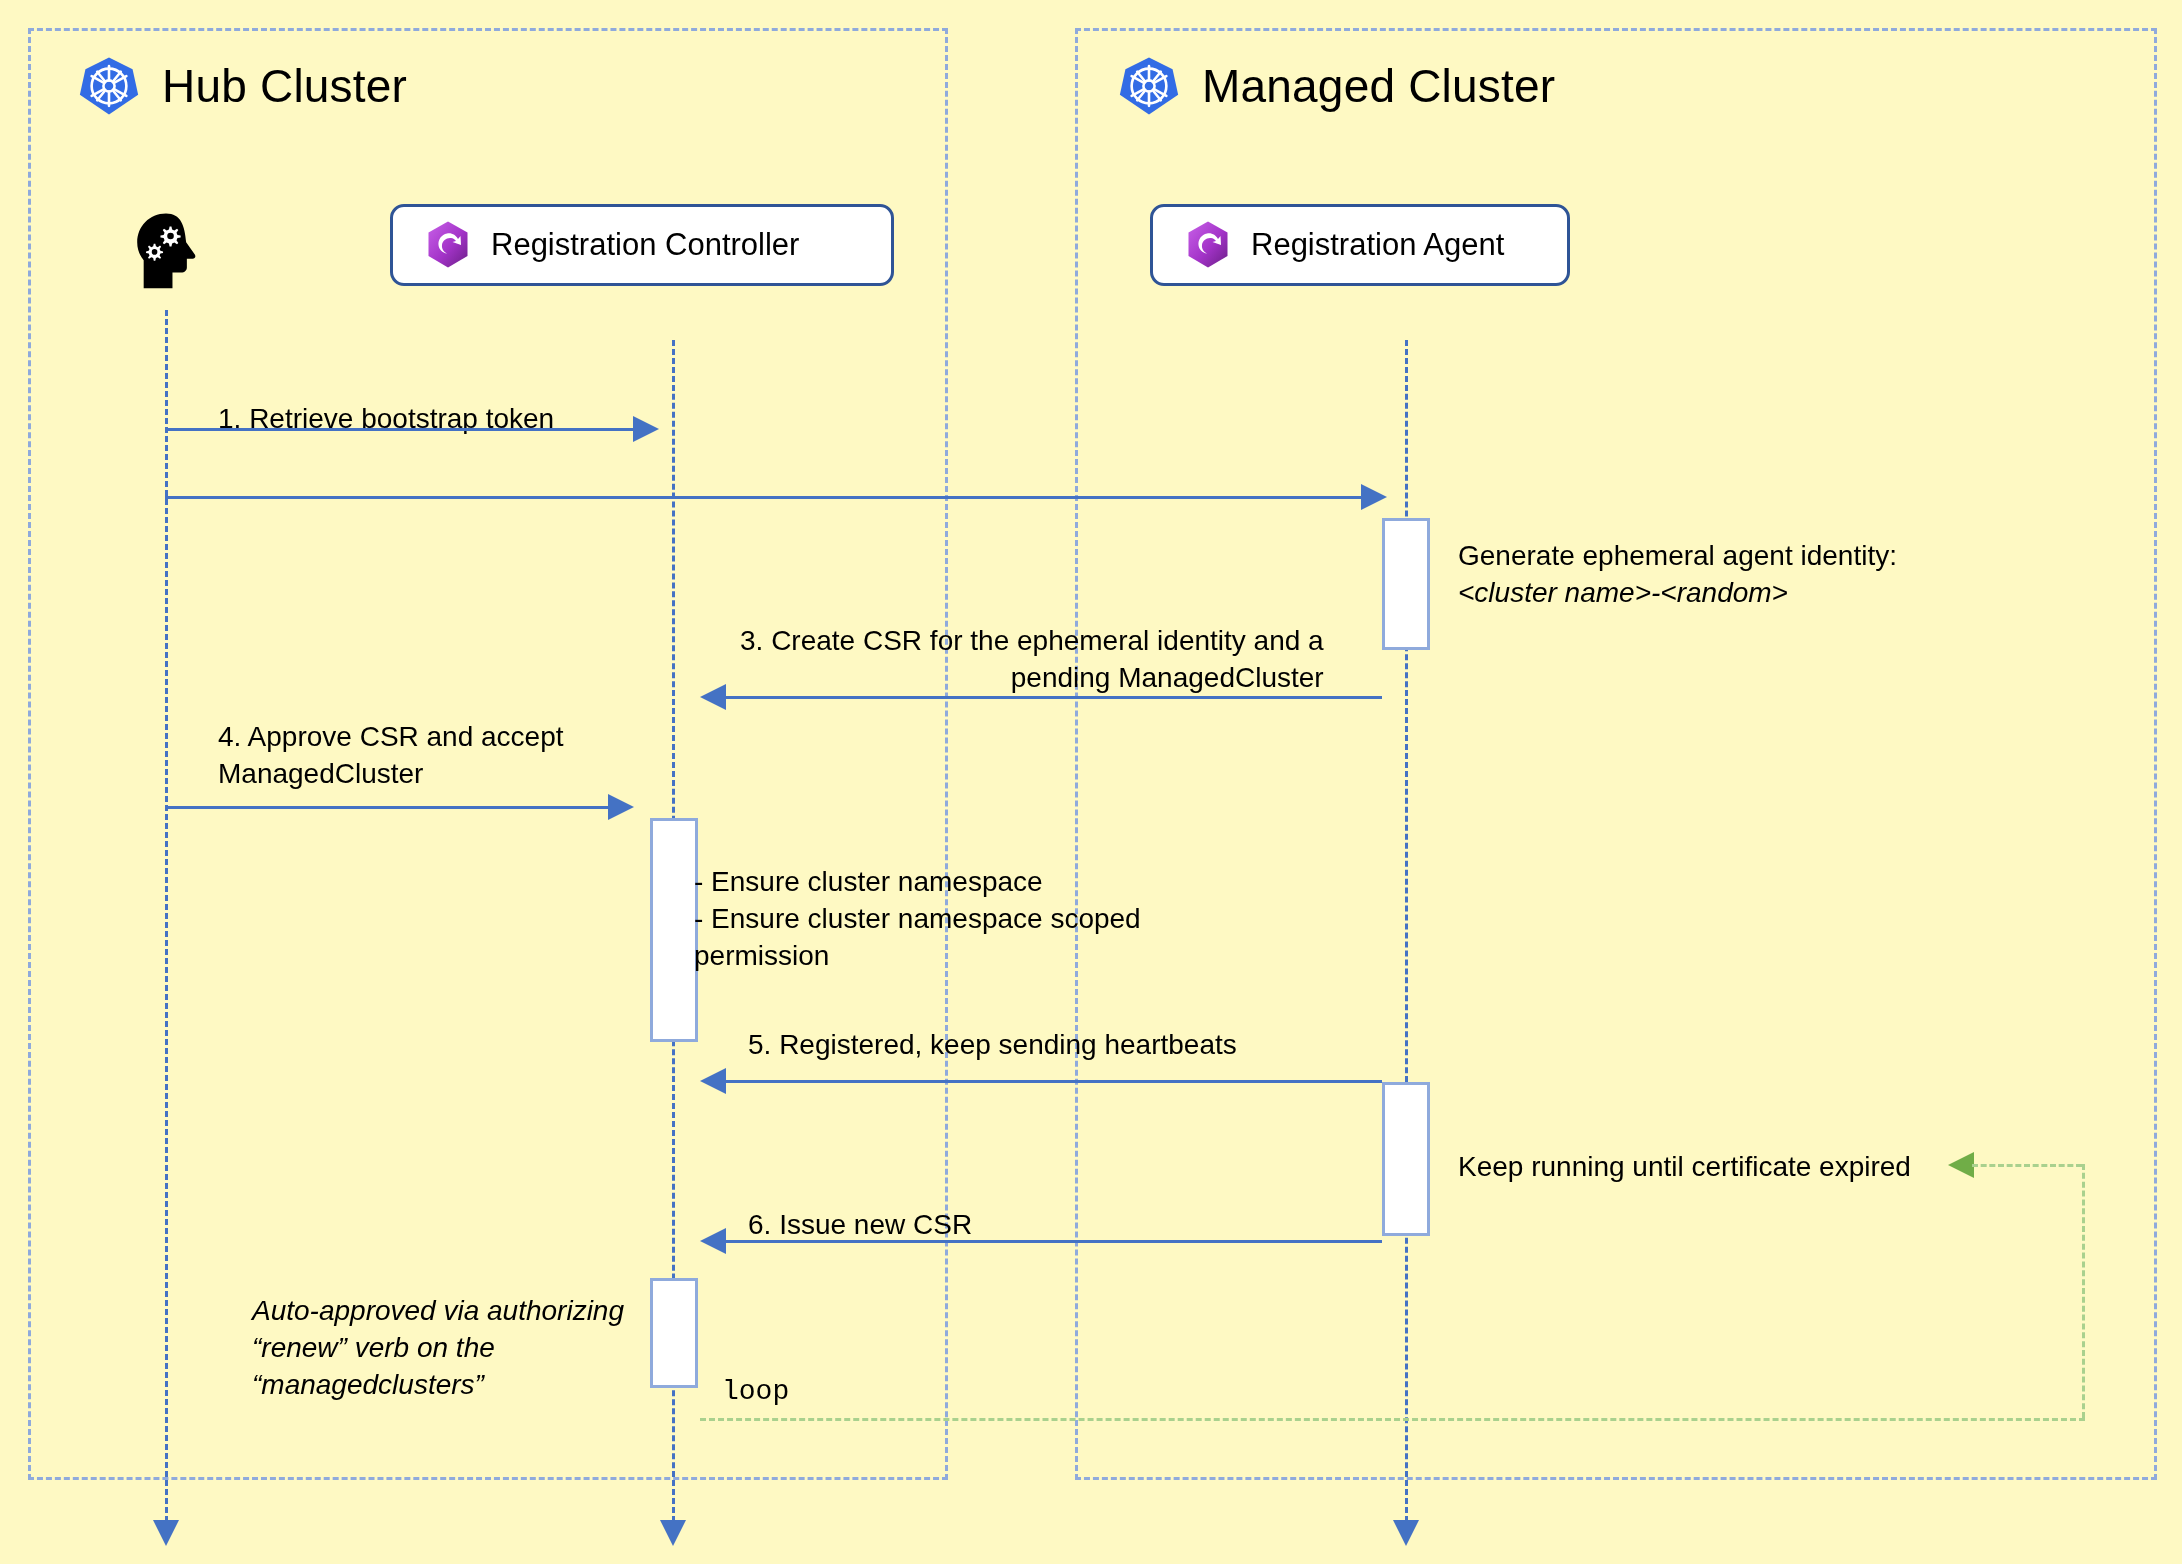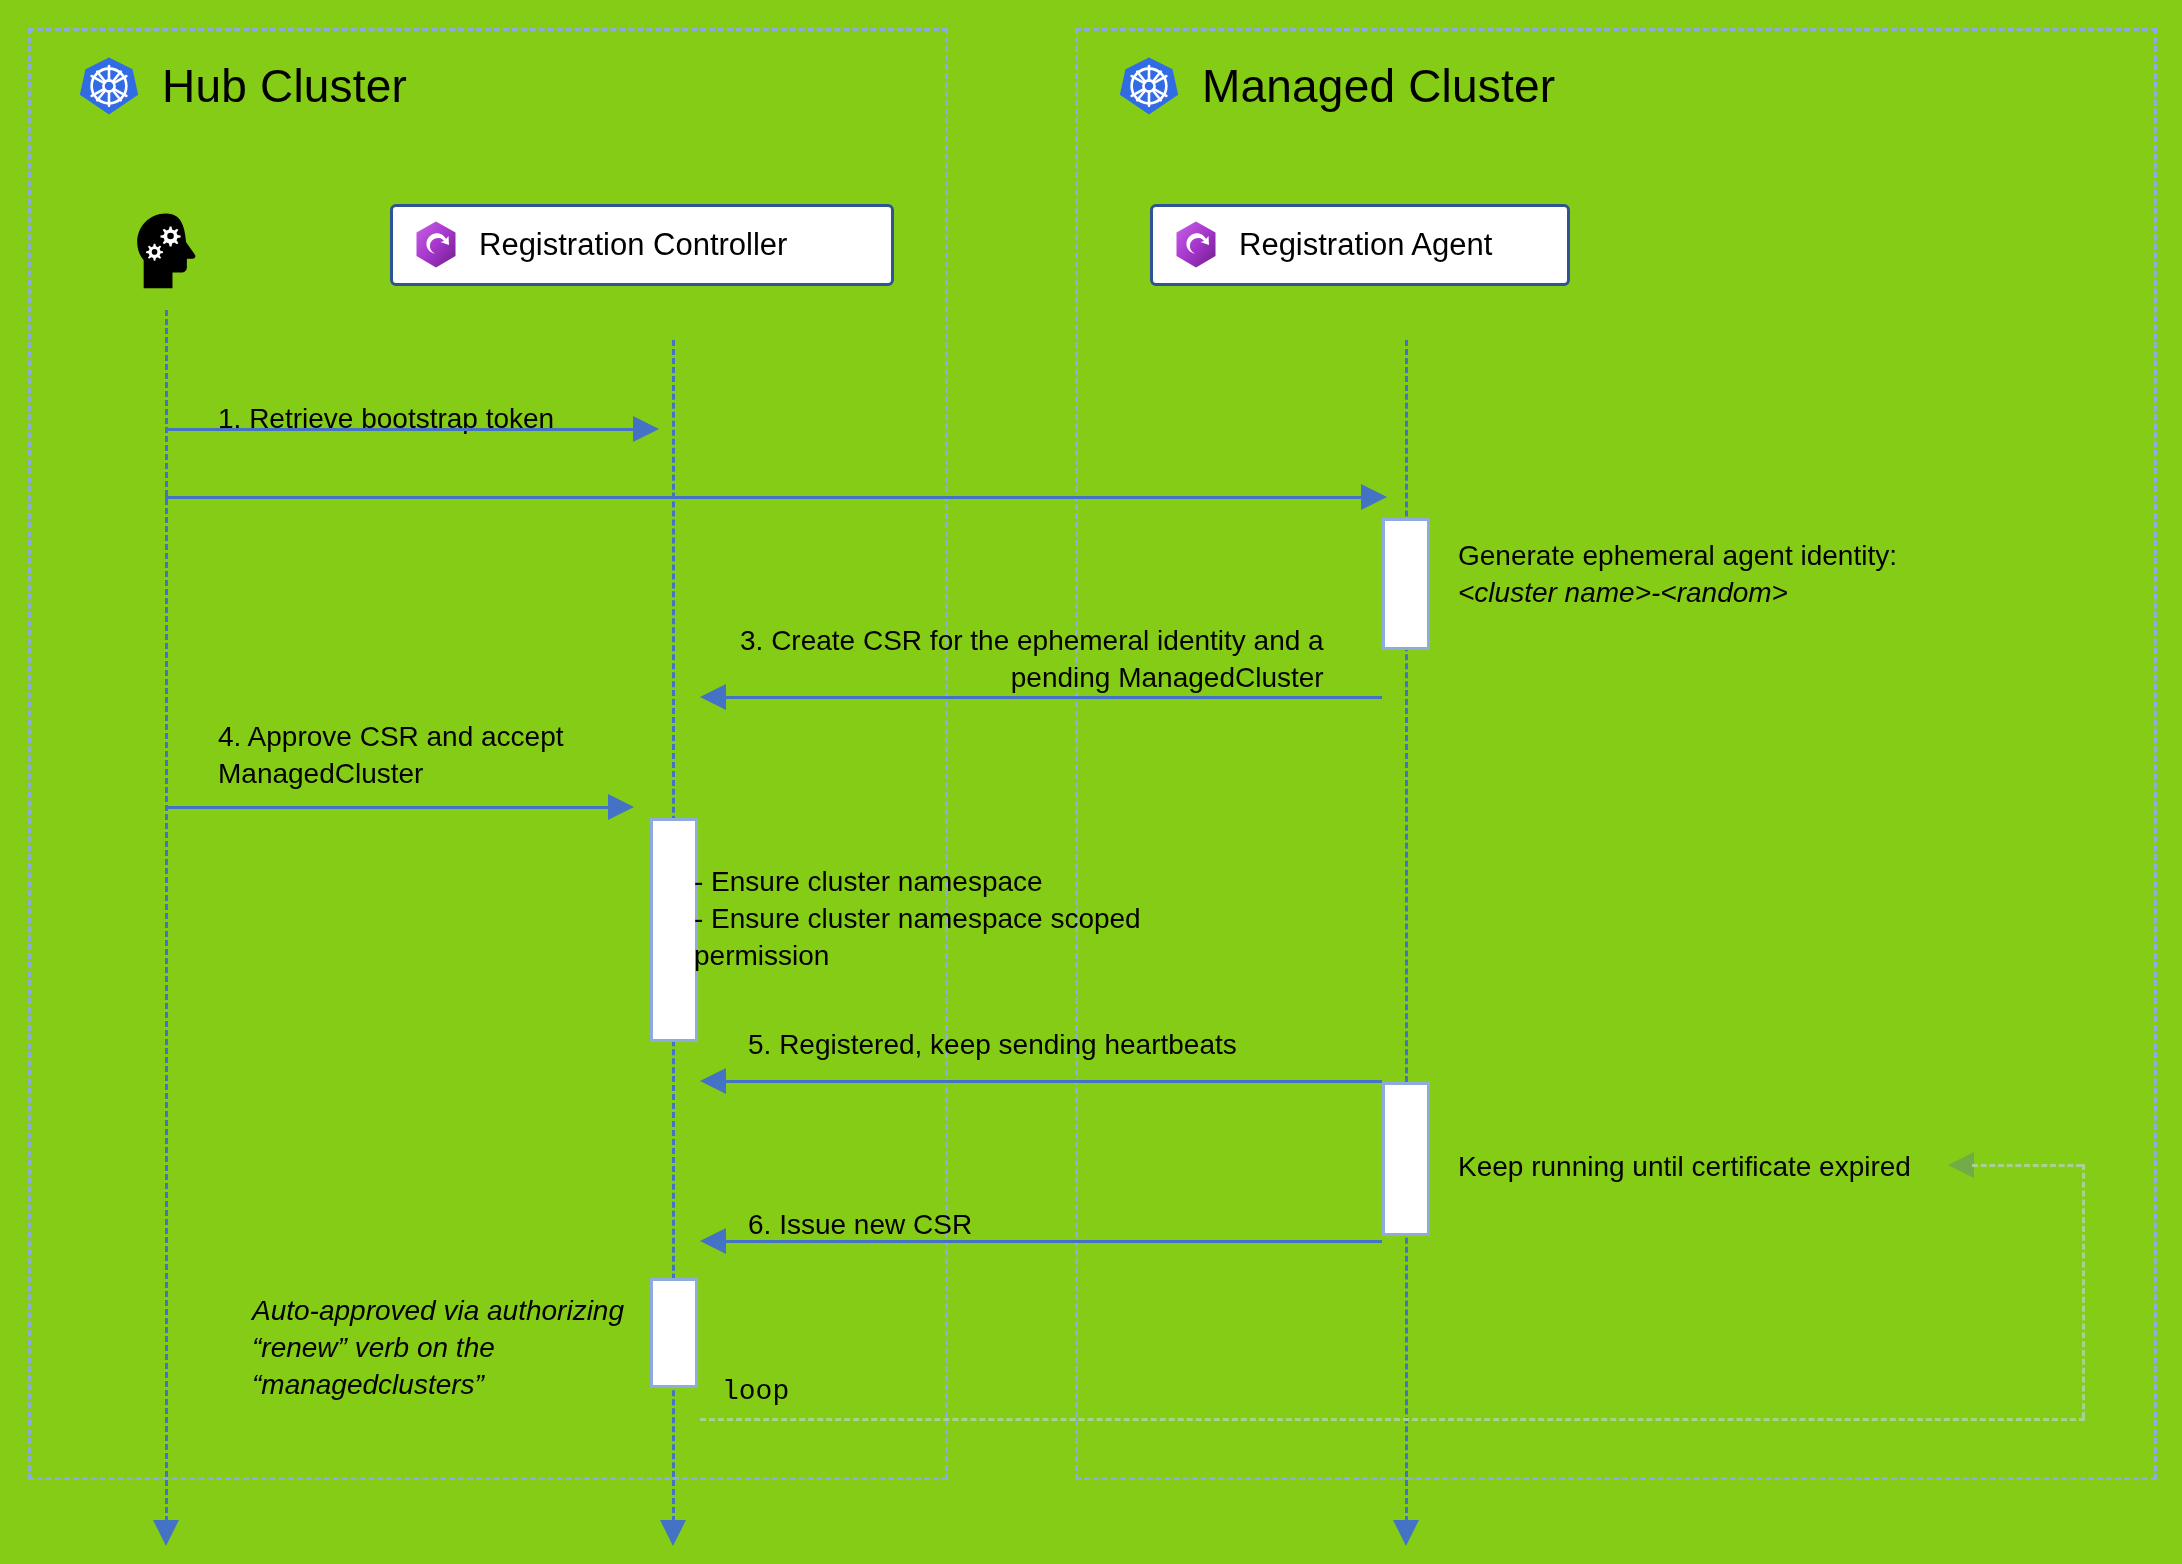--- a/index.html
+++ b/index.html
@@ -4,21 +4,21 @@
 <style>
   html, body {
     margin: 0;
     padding: 0;
     background: #ffffff;
   }
   #canvas {
     position: relative;
     width: 2182px;
     height: 1564px;
-    background: #84cc16;
+    background: #fef9c3;
     font-family: "Liberation Sans", sans-serif;
     overflow: hidden;
   }
   .frame {
     position: absolute;
     border: 3px dashed #8faadc;
     box-sizing: border-box;
     background: transparent;
   }
   .cluster-header {
@@ -32,26 +32,26 @@
     color: #000000;
     white-space: nowrap;
     letter-spacing: 0.2px;
   }
   .k8s-logo { width: 62px; height: 62px; display:block; }
   .actor-icon { position: absolute; width: 72px; height: 78px; }
   .participant-box {
     position: absolute;
     box-sizing: border-box;
     border: 3px solid #2f5496;
-    border-radius: 6px;
+    border-radius: 14px;
     background: #ffffff;
     display: flex;
     align-items: center;
     gap: 18px;
-    padding: 0 18px;
+    padding: 0 30px;
   }
   .participant-label {
     font-size: 31px;
     color: #000000;
     white-space: nowrap;
   }
   .ocm-logo { width: 50px; height: 50px; display:block; flex: 0 0 auto; }
   .lifeline {
     position: absolute;
     width: 0;

